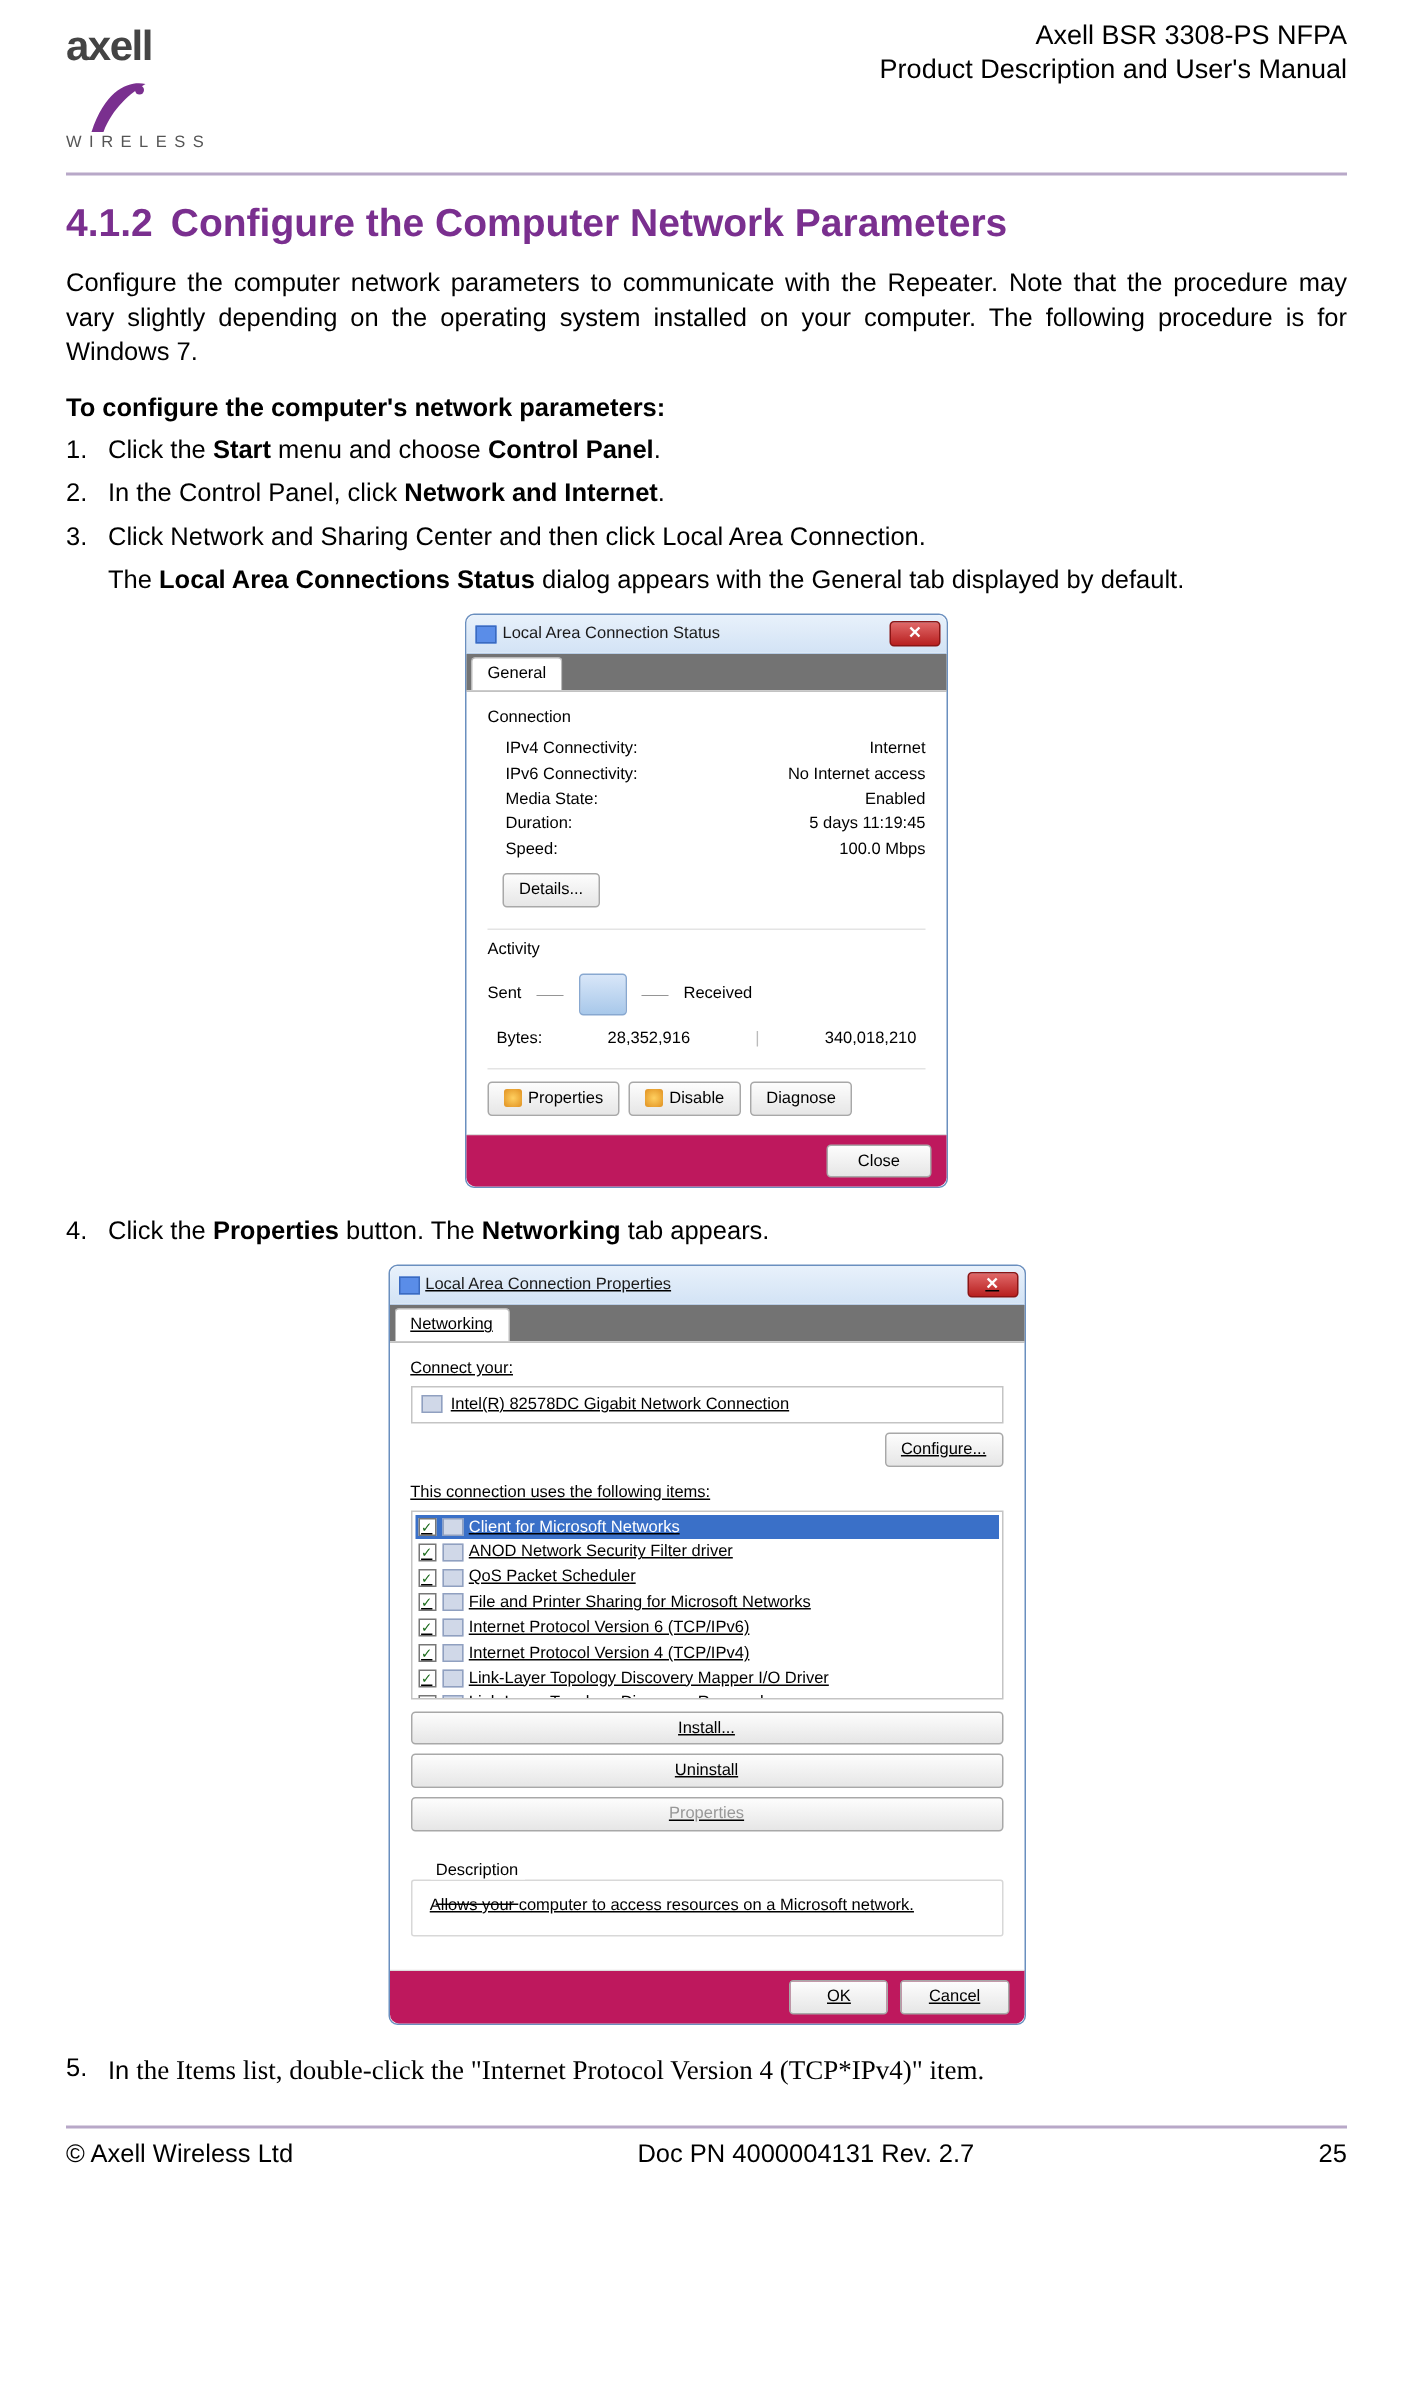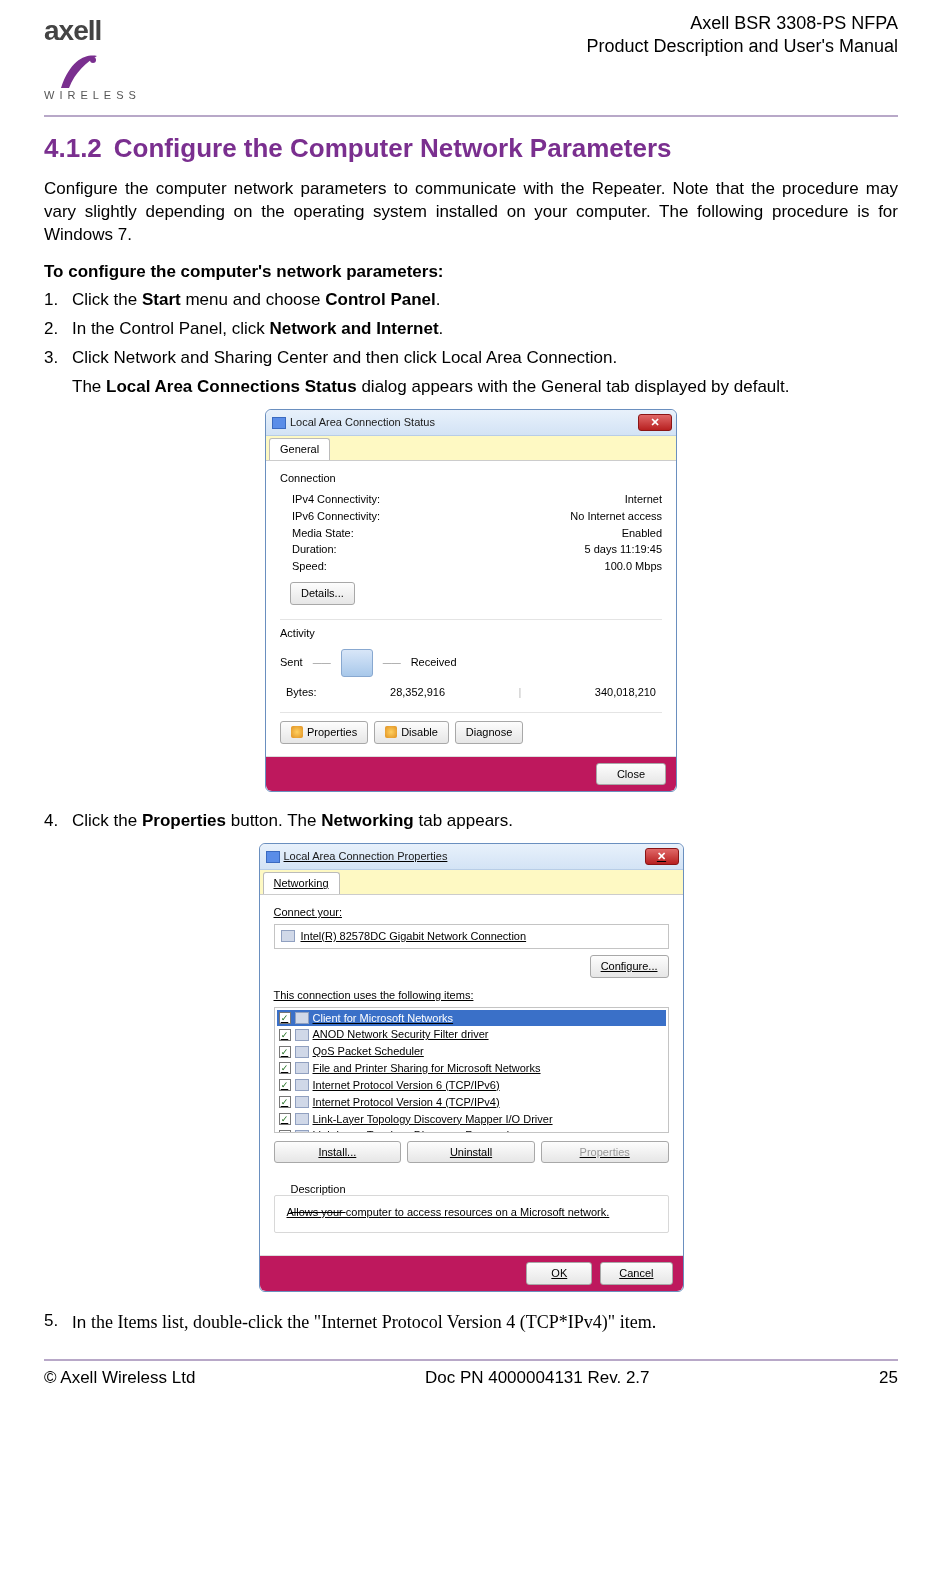--- a/index.html
+++ b/index.html
@@ -18,21 +18,21 @@
   ol.steps > li .num { min-width: 28px; }
   ol.steps > li .txt {}
   .bold { font-weight: bold; }
   .indent-note { font-family: Arial, sans-serif; font-size: 17px; margin: 4px 0 10px 28px; }
   .dialog-wrap { display: flex; justify-content: center; margin: 10px 0 18px 0; }
   
   .win-dialog { border: 1px solid #6a8fbf; border-radius: 6px; background: #fff; font-family: "Segoe UI", Tahoma, sans-serif; font-size: 11px; box-shadow: 0 0 0 1px rgba(255,255,255,0.4) inset; }
   .win-title { display: flex; align-items: center; justify-content: space-between; height: 26px; padding: 0 4px 0 6px; background: linear-gradient(#e8f1fb,#d3e3f5); border-bottom: 1px solid #b8cde6; border-radius: 6px 6px 0 0; color: #1a1a1a; }
   .win-title .ttxt { display: flex; align-items: center; gap: 4px; }
   .win-close { width: 34px; height: 17px; background: linear-gradient(#e06868,#b82020); border: 1px solid #8a1515; border-radius: 3px; display: flex; align-items: center; justify-content: center; color: #fff; font-weight: bold; font-size: 11px; }
-  .tab-row { display: flex; background: #fef9c3; border-bottom: 1px solid #ccc; font-size: 11px; }
+  .tab-row { display: flex; background: #737373; border-bottom: 1px solid #ccc; font-size: 11px; }
   .tab { padding: 3px 10px; border: 1px solid #bbb; border-bottom: none; background: #fff; border-radius: 3px 3px 0 0; margin: 2px 0 0 3px; }
   .dlg-body { padding: 10px 14px 12px 14px; }
   .fieldset { border: 1px solid #d8d8d8; border-radius: 2px; padding: 10px 12px 12px 12px; margin-bottom: 10px; position: relative; }
   .fieldset-label { position: relative; top: -18px; background: #fff; padding: 0 4px; font-size: 11px; }
   .kv-row { display: flex; justify-content: space-between; font-size: 11px; margin: 2px 0; }
   .kv-row .k { padding-left: 12px; }
   .win-btn { display: inline-flex; align-items: center; gap: 4px; font-size: 11px; padding: 3px 10px; border: 1px solid #a8a8a8; background: linear-gradient(#fdfdfd,#e6e6e6); border-radius: 3px; }
   .win-btn.disabled { color: #999; }
   .btn-row { display: flex; gap: 6px; margin-top: 8px; }
   .dlg-footer { display: flex; justify-content: flex-end; padding: 6px 10px; background: #be185d; border-top: 1px solid #ddd; border-radius: 0 0 6px 6px; }
@@ -92,21 +92,21 @@
       <span class="txt"><span>In the Control Panel, click </span><span class="bold">Network and Internet</span><span>.</span></span>
     </li>
     <li>
       <span class="num">3.</span>
       <span class="txt">Click Network and Sharing Center and then click Local Area Connection.</span>
     </li>
   </ol>
   <p class="indent-note"><span>The </span><span class="bold">Local Area Connections Status</span><span> dialog appears with the General tab displayed by default.</span></p>
 
   <div class="dialog-wrap">
-    <div class="win-dialog" style="width:412px;">
+    <div class="win-dialog" style="width:322px;">
       <div class="win-title">
         <span class="ttxt">
             <span class="mini-icon" style="background:#5a8de8;border-color:#3a6ac0;"></span>
             <span>Local Area Connection Status</span>
           </span>
         <span class="win-close">✕</span>
       </div>
       <div class="tab-row">
         <div class="tab">General</div>
       </div>
@@ -235,21 +235,21 @@
               <span class="chk">✓</span>
               <span class="mini-icon"></span>
               <span>Link-Layer Topology Discovery Mapper I/O Driver</span>
             </div>
           <div class="list-item-row">
               <span class="chk">✓</span>
               <span class="mini-icon"></span>
               <span>Link-Layer Topology Discovery Responder</span>
             </div>
         </div>
-        <div class="btn-row" style="justify-content:center;margin-top:8px;">
+        <div class="btn-row" style="justify-content:center;margin-top:8px;flex-direction:column;">
           <span class="win-btn" style="flex:1;justify-content:center;">Install...</span>
           <span class="win-btn" style="flex:1;justify-content:center;">Uninstall</span>
           <span class="win-btn disabled" style="flex:1;justify-content:center;">Properties</span>
         </div>
         <div class="fieldset" style="margin-top:32px;padding-top:4px;">
           <span class="fieldset-label">Description</span>
           <div style="font-size:11px;margin-top:-10px;">Allows your computer to access resources on a Microsoft network.</div>
         </div>
       </div>
       <div class="dlg-footer" style="gap:8px;">

